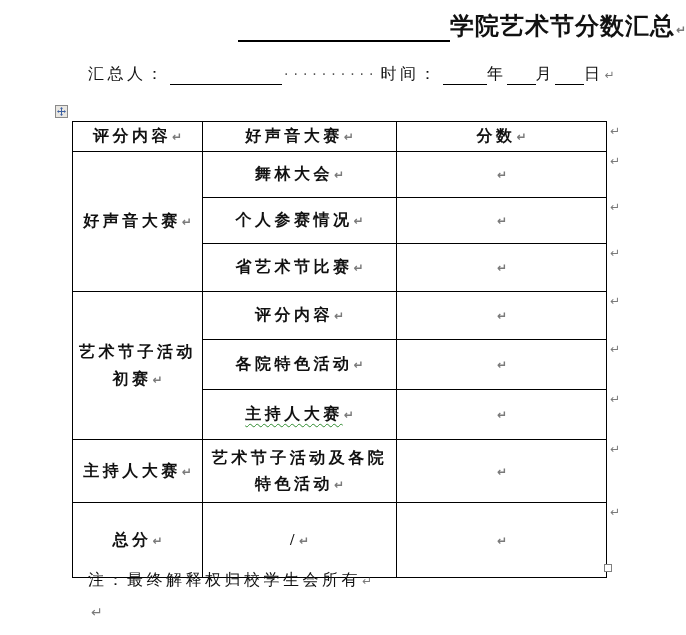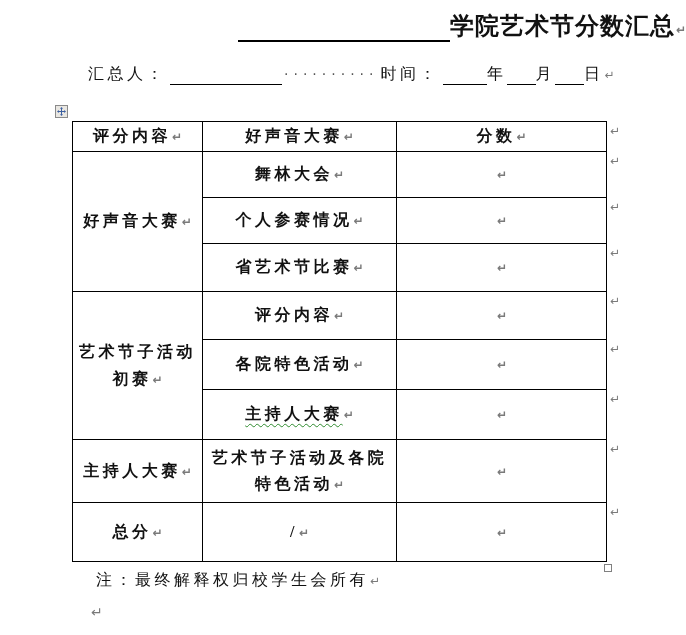--- a/index.html
+++ b/index.html
@@ -54,21 +54,21 @@
     overflow:hidden;
   }
   .wavy{
     text-decoration:underline;text-decoration-style:wavy;
     text-decoration-color:#2e8b2e;text-decoration-thickness:1px;
     text-underline-offset:4px;
   }
 
   
   .note-line{
-    position:absolute;top:570px;left:96px;font-size:16px;letter-spacing:3.5px;
+    position:absolute;top:570px;left:88px;font-size:16px;letter-spacing:3.5px;
     white-space:nowrap;
   }
 
   
   .move-handle{
     position:absolute;left:55px;top:105px;width:13px;height:13px;
     border:1px solid #8a8a8a;background:#e9e7e2;box-sizing:border-box;
     display:flex;align-items:center;justify-content:center;cursor:move;
   }
   
@@ -139,21 +139,21 @@
   </tr>
   <tr style="height:50px">
     <td><span class="wavy">主持人大赛</span><span class="pmark">↵</span></td>
     <td><span class="pmark">↵</span></td>
   </tr>
   <tr style="height:63px">
     <td><span>主持人大赛</span><span class="pmark">↵</span></td>
     <td><span>艺术节子活动及各院特色活动</span><span class="pmark">↵</span></td>
     <td><span class="pmark">↵</span></td>
   </tr>
-  <tr style="height:59px">
+  <tr style="height:75px">
     <td><span>总分</span><span class="pmark">↵</span></td>
     <td><span>/</span><span class="pmark">↵</span></td>
     <td><span class="pmark">↵</span></td>
   </tr>
 </tbody>
     </table>
 </div>
 
 <span class="pmark row-mark" style="top:124px">↵</span>
 <span class="pmark row-mark" style="top:154px">↵</span>

